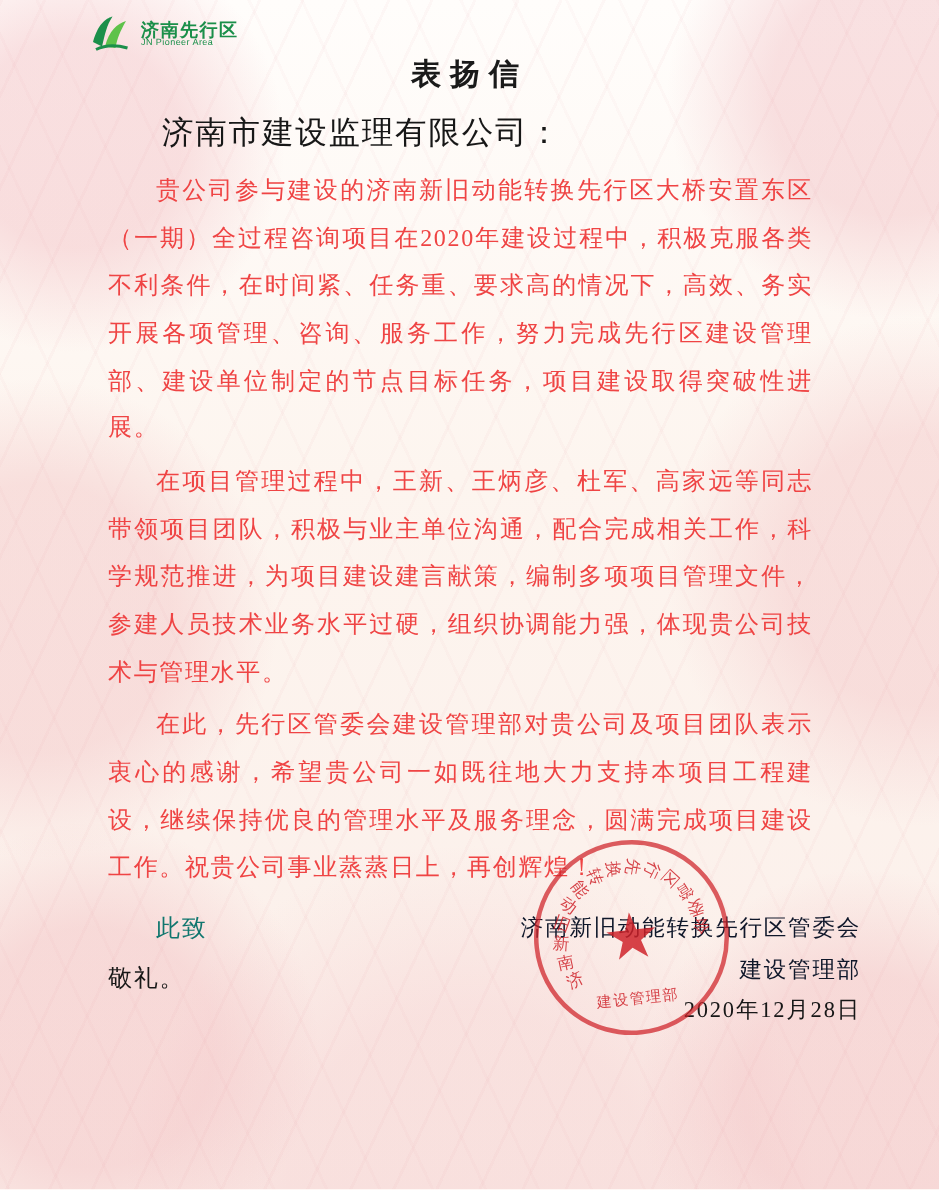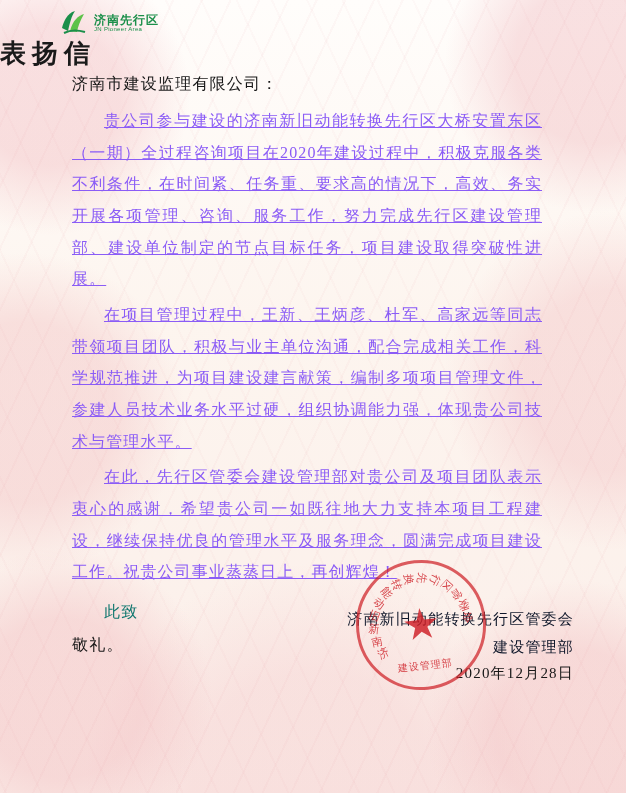--- a/index.html
+++ b/index.html
@@ -71,50 +71,51 @@
     font-size: 6px;
     color: #1b8f4a;
     letter-spacing: 0.3px;
   }
 
   .doc-title {
     position: absolute;
     top: 36px;
     left: 0;
     width: 626px;
-    font-size: 26px;
+    text-align: center;
+    font-size: 20px;
     font-weight: bold;
     letter-spacing: 6px;
     color: #1a1a1a;
     z-index: 5;
     font-family: "Liberation Serif", "DejaVu Serif", serif;
   }
 
   .body-wrap {
     position: absolute;
     left: 72px;
     top: 74px;
     width: 470px;
     z-index: 5;
   }
   .salutation {
-    font-size: 16px;
+    font-size: 21px;
     color: #171717;
     letter-spacing: 1.2px;
     margin-bottom: 10px;
+    margin-left: 36px;
   }
   .para {
     font-size: 16px;
-    color: #8b5cf6;
+    color: #ef4444;
     line-height: 1.98;
     letter-spacing: 1.1px;
     text-align: justify;
     text-indent: 2em;
     margin: 0 0 4px 0;
-    text-decoration: underline;
   }
   .closing-1 {
     font-size: 16px;
     color: #0f766e;
     letter-spacing: 1.2px;
     text-indent: 2em;
     margin-top: 14px;
   }
   .closing-2 {
     font-size: 16px;

